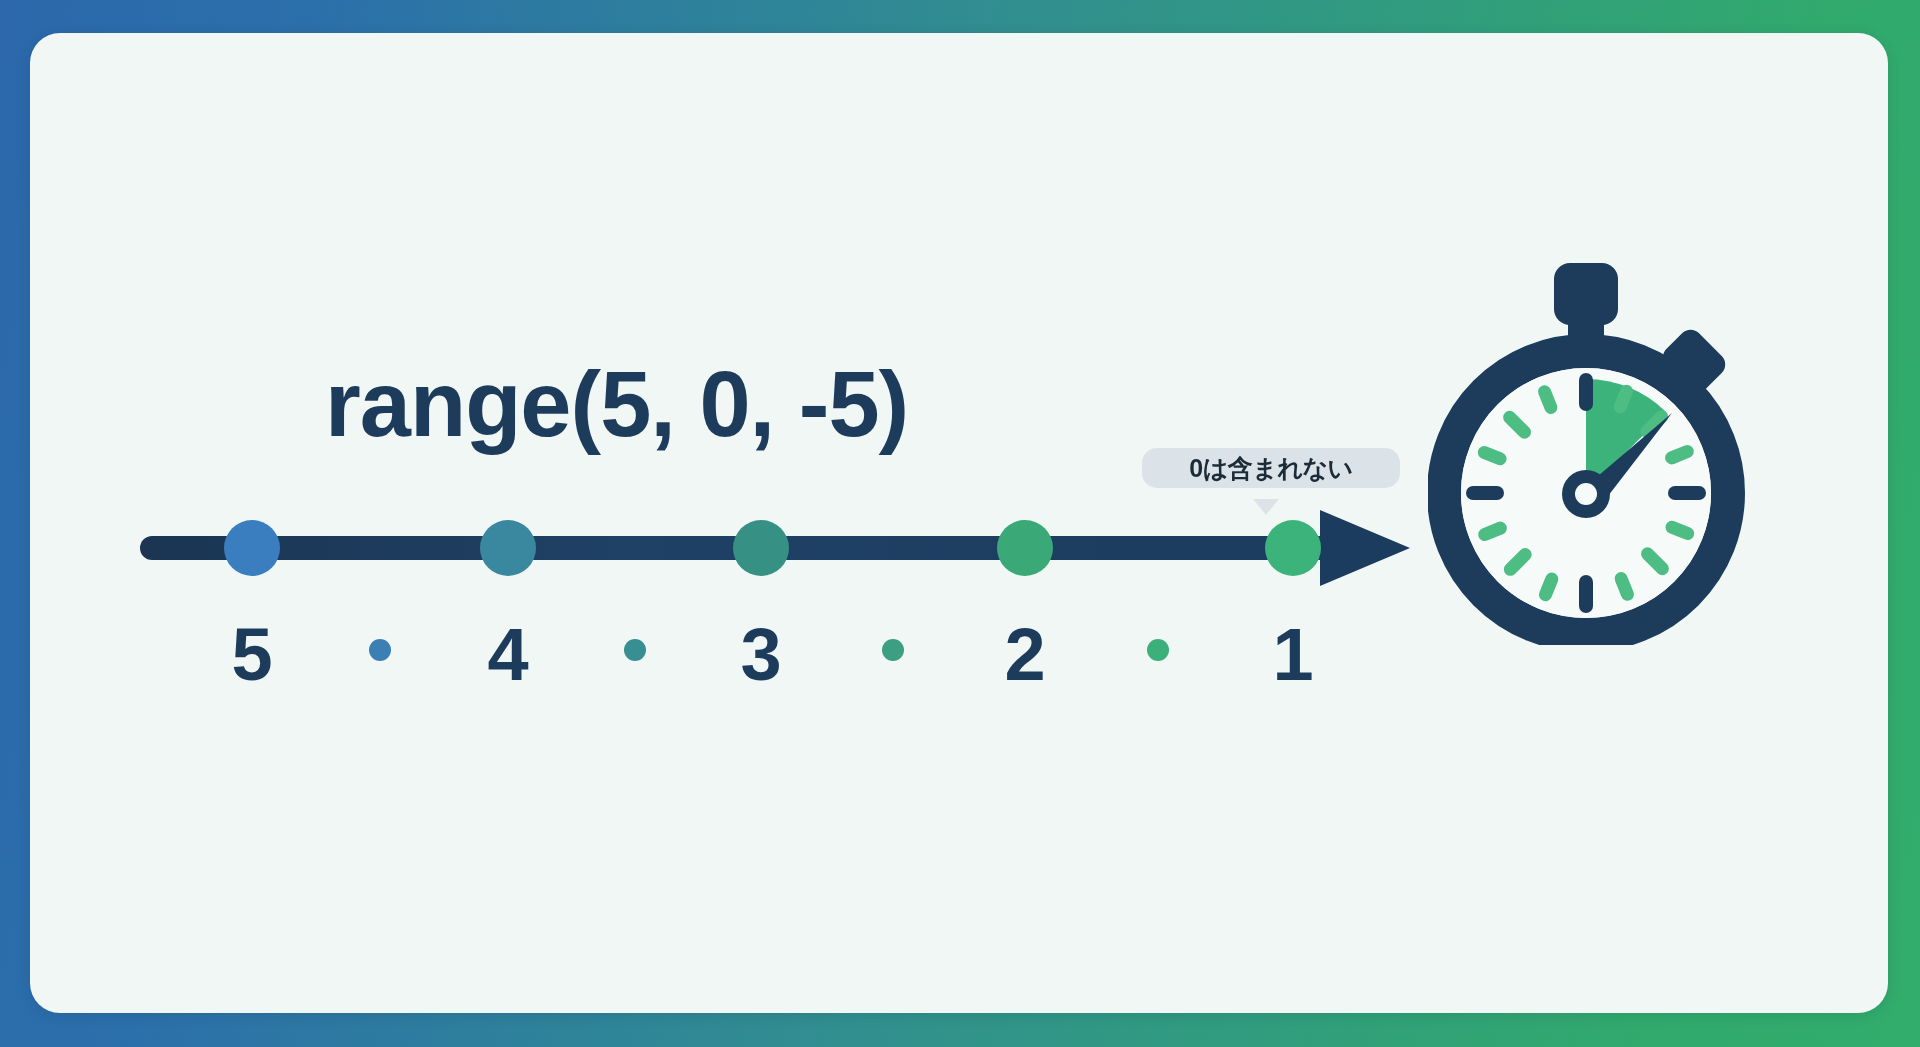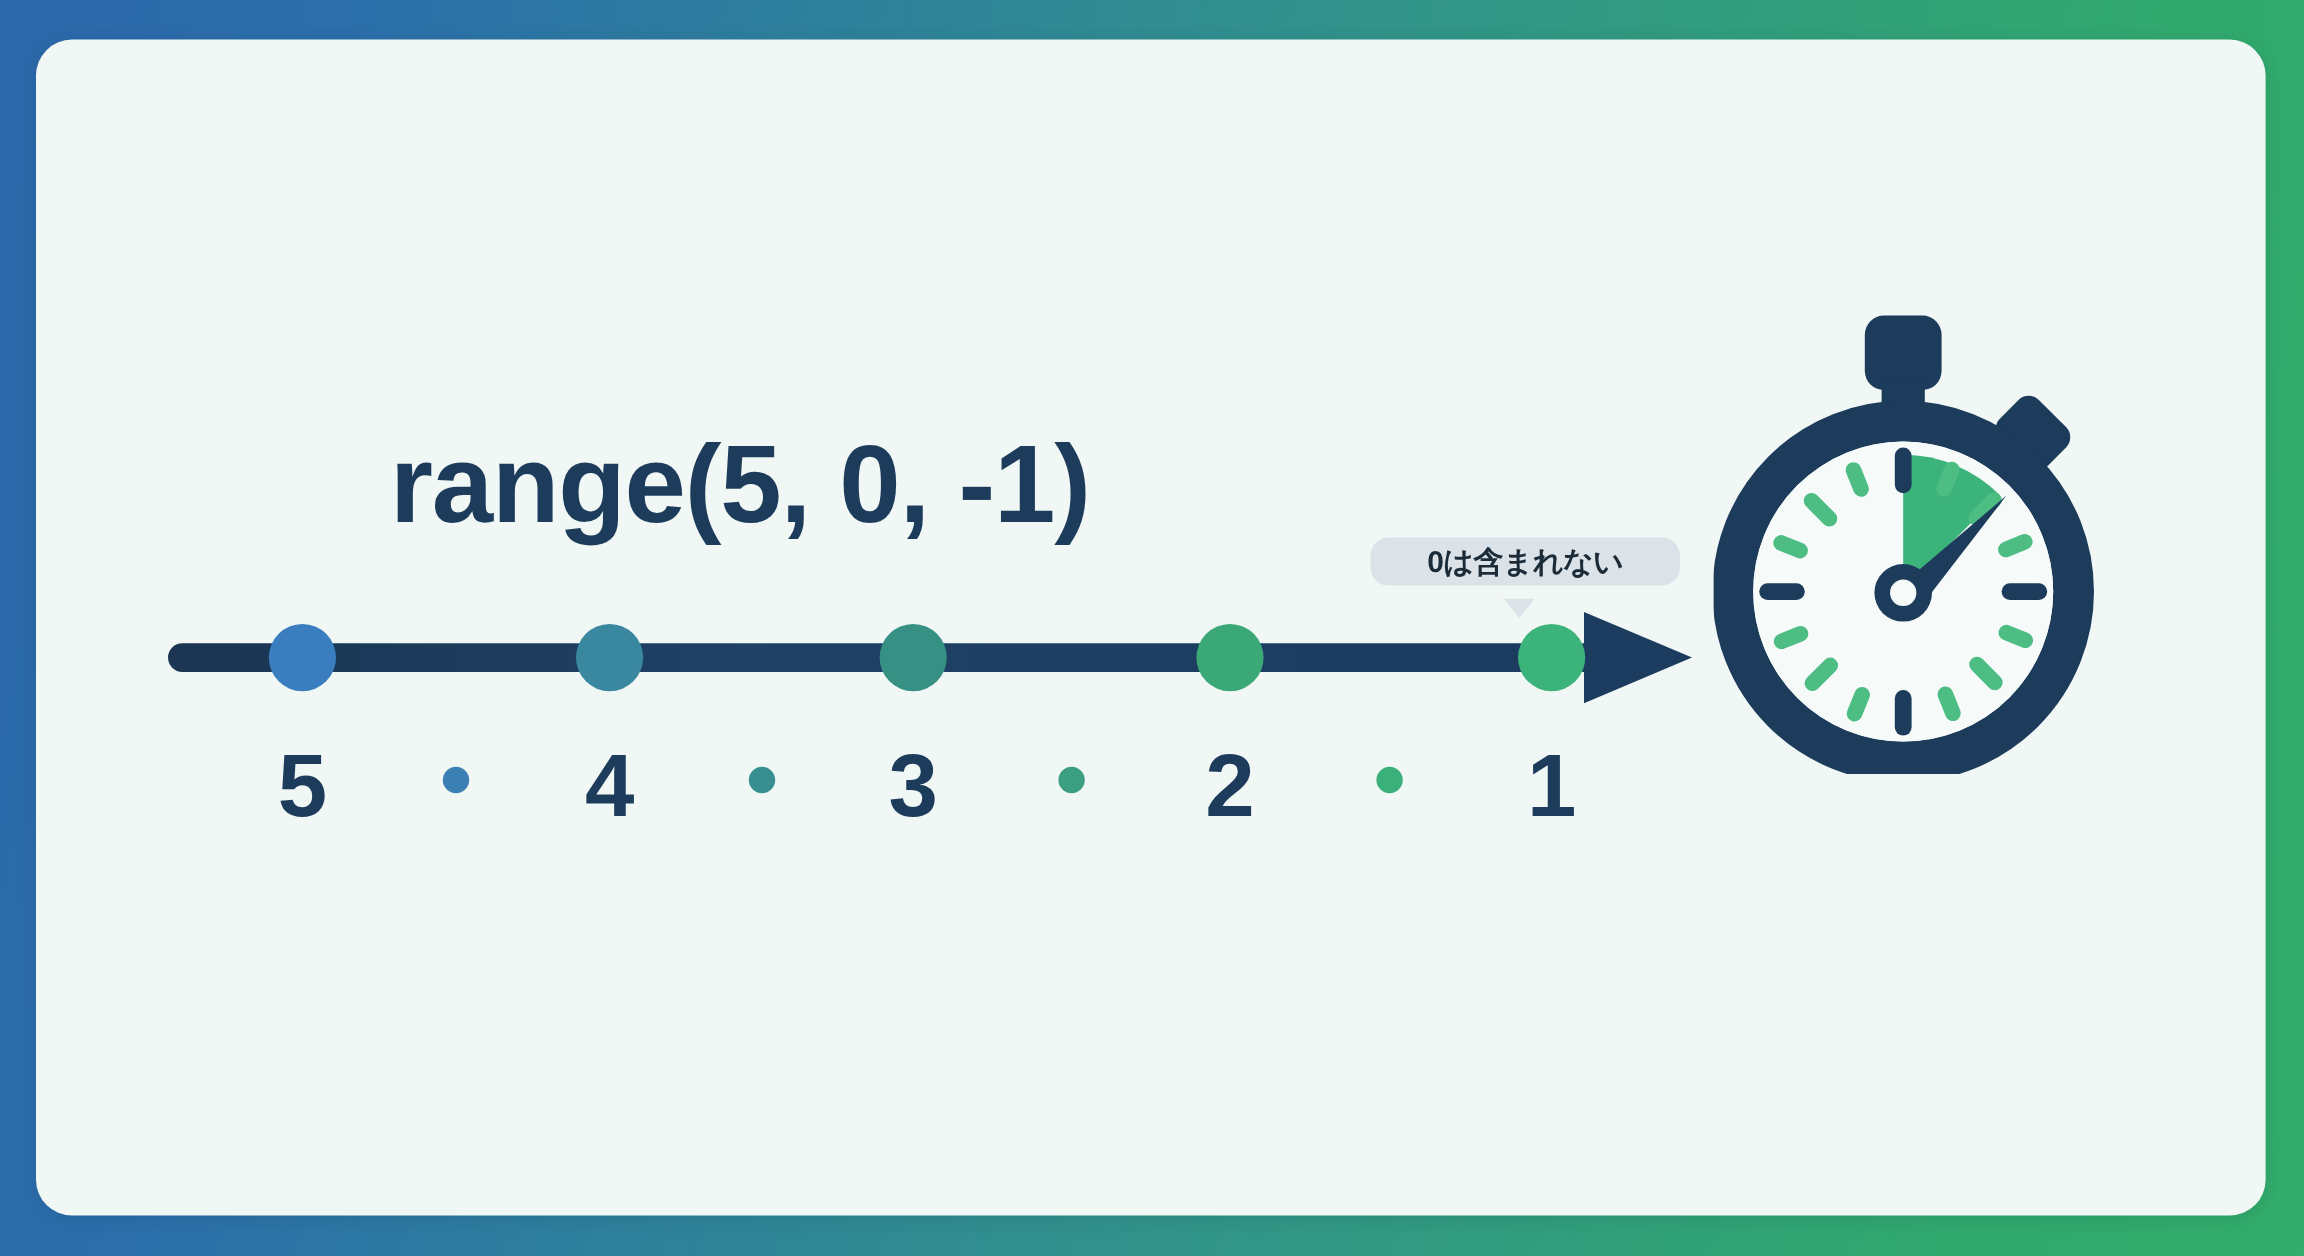--- a/index.html
+++ b/index.html
@@ -138,21 +138,21 @@
     top: 222px;
     width: 320px;
     height: 390px;
   }
 </style>
 </head>
 <body>
 
 <div id="card">
 
-  <div id="title">range(5, 0, -1)</div>
+  <div id="title">range(5, 0, -5)</div>
 
   <div id="numberline">
     <div class="axis-line"></div>
     <div class="axis-arrow"></div>
   <div class="node" style="left: 222px; background: rgb(58, 126, 191);"></div>
       <div class="node-label" style="left: 222px;">5</div>
       <div class="node" style="left: 478px; background: rgb(58, 136, 160);"></div>
       <div class="node-label" style="left: 478px;">4</div>
       <div class="node" style="left: 731px; background: rgb(54, 144, 131);"></div>
       <div class="node-label" style="left: 731px;">3</div>

